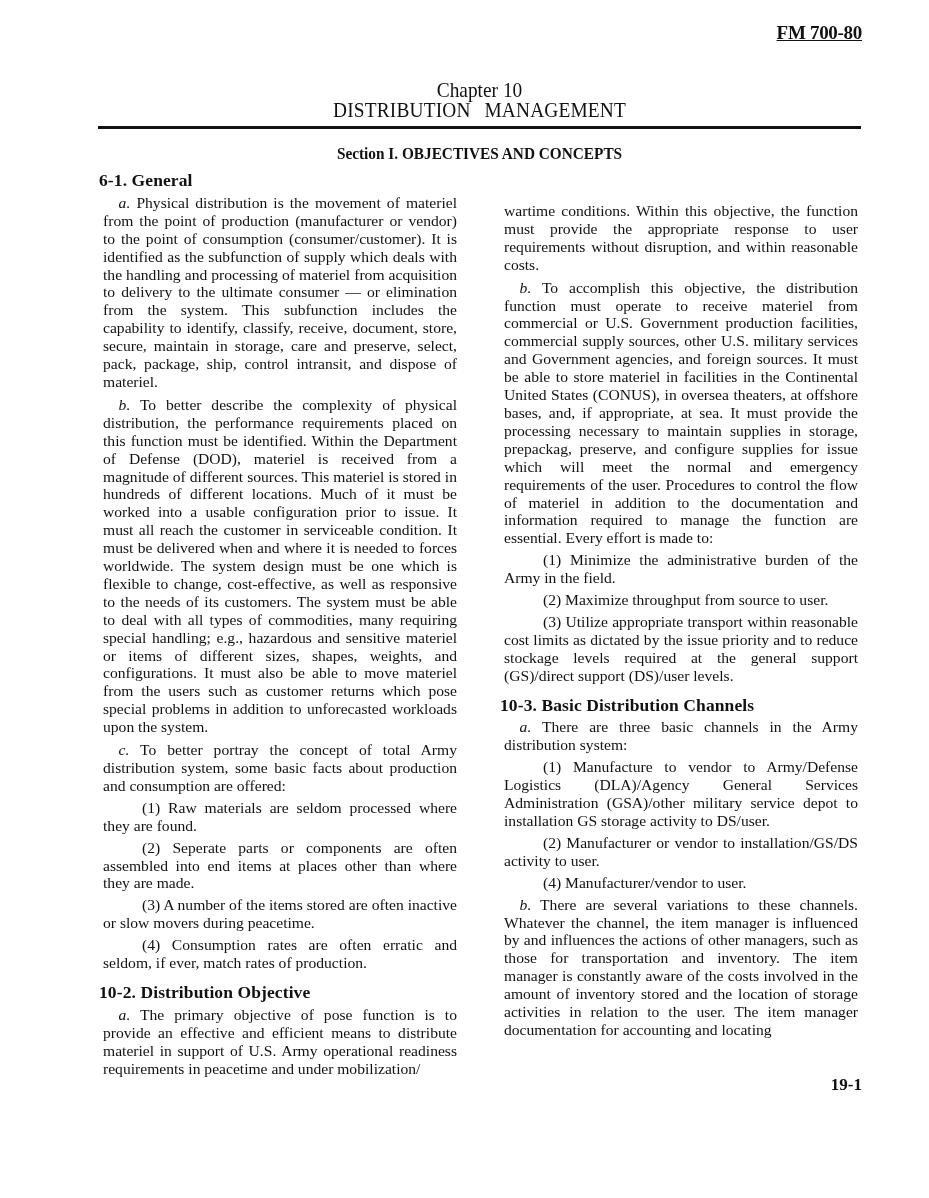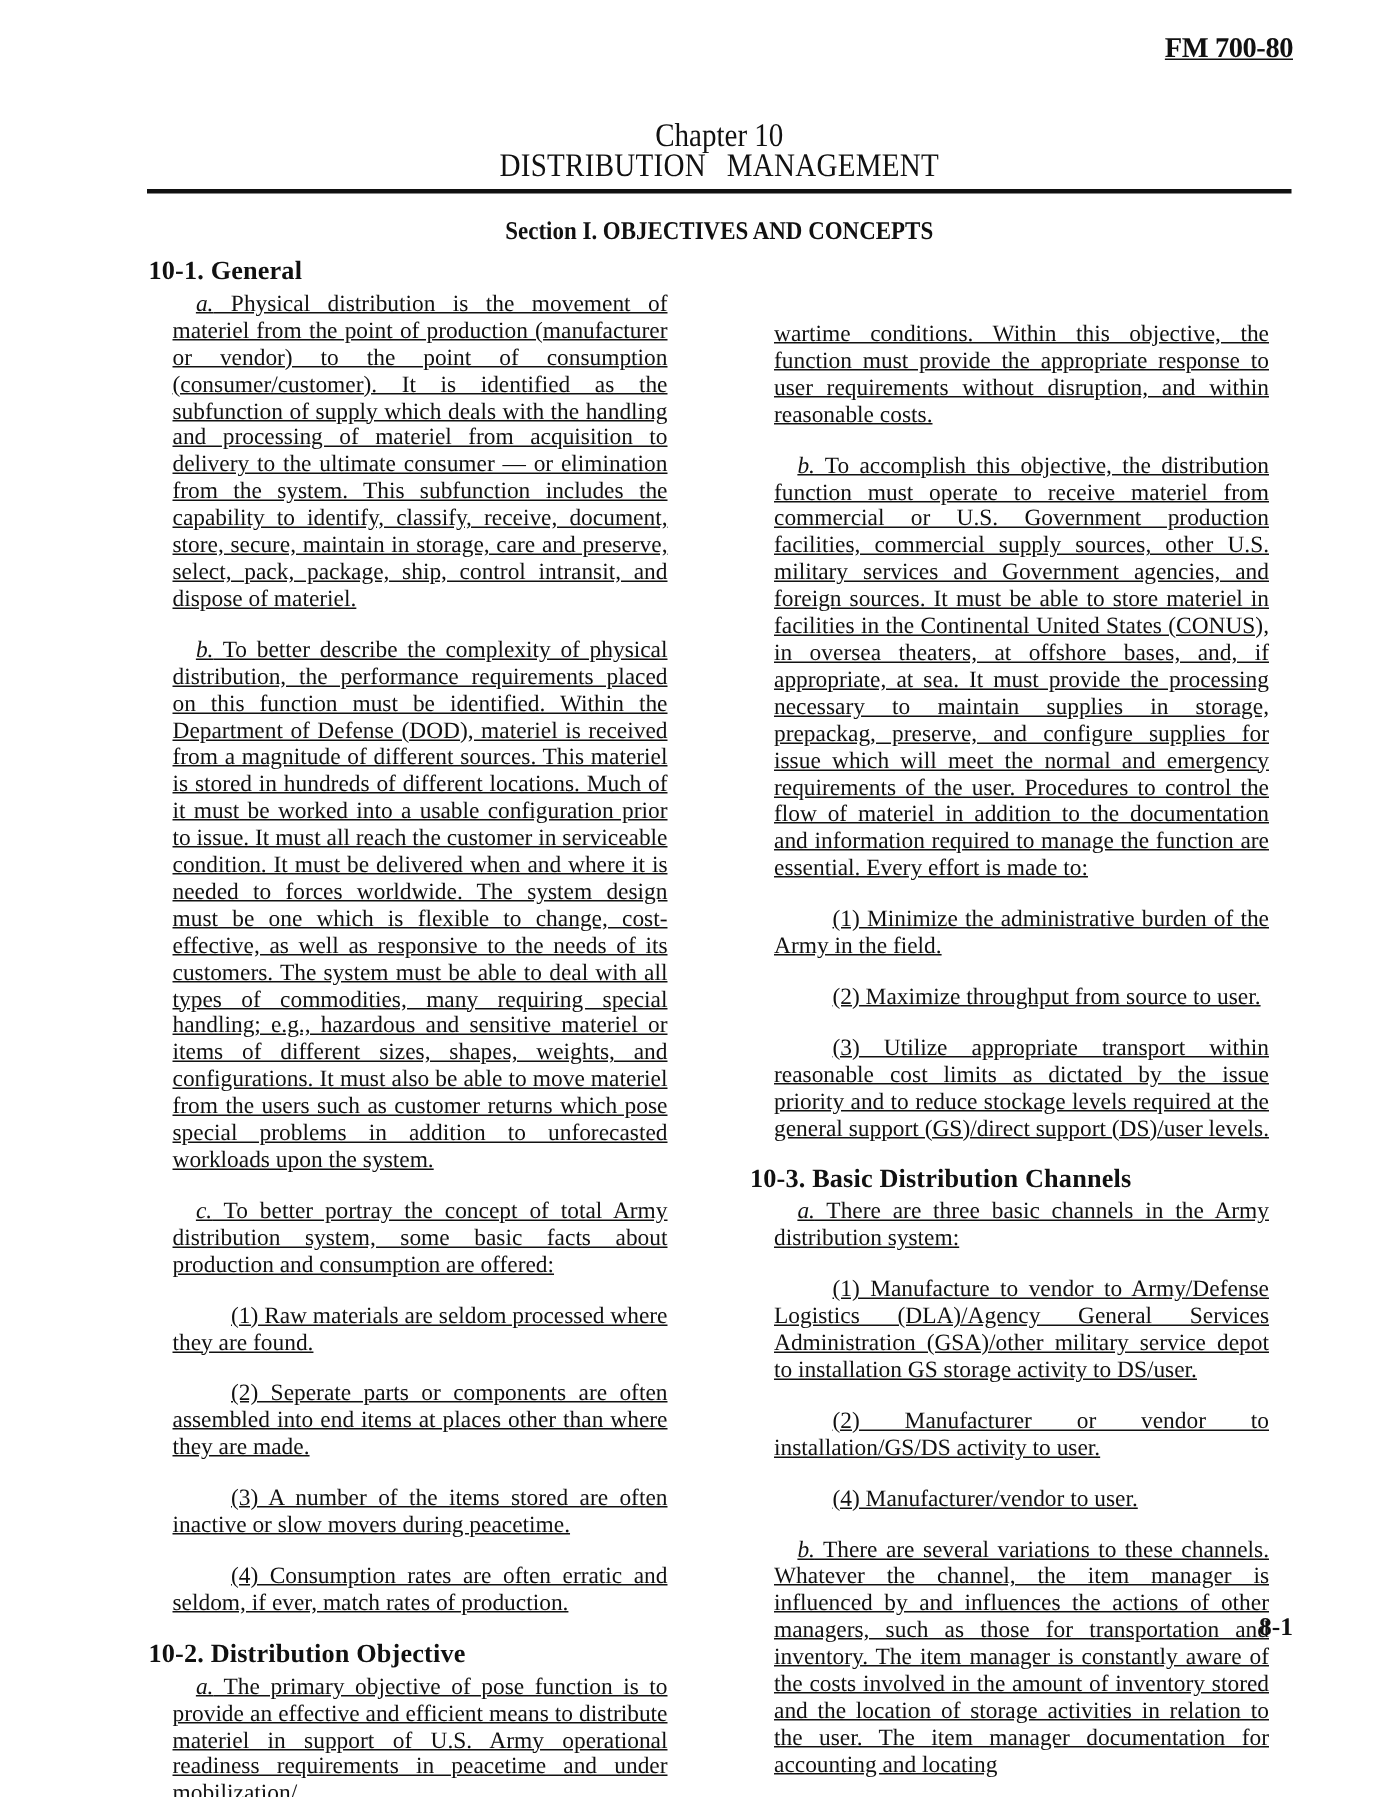--- a/index.html
+++ b/index.html
@@ -23,21 +23,21 @@
   .section-title {
     position: absolute; left: 98px; width: 763px; top: 144px; text-align: center;
     font-size: 17px; font-weight: bold; transform: scaleX(0.9); transform-origin: center;
   }
   .col {
     position: absolute; top: 172px; width: 362px;
     font-size: 15.6px; line-height: 17.9px; text-align: justify;
   }
   .col-left { left: 99px; }
   .col-right { left: 500px; top: 198px; }
-  .col p { margin: 16px; text-decoration: underline; }
+  .col p { margin: 4px; }
   .col p.para { text-indent: 1em; margin-top: 5px; }
   .col p.para.first { margin-top: 0; }
   .col p.item { text-indent: 2.5em; }
   .col .lbl { font-style: italic; }
   .col h2 {
     margin: 12px 0 4px 0; font-size: 17.5px; font-weight: bold; text-align: left;
     letter-spacing: 0.1px;
   }
   .col h2.top { margin-top: 0; }
   .page-num {
@@ -52,21 +52,21 @@
 <div class="chapter-head">
   <span class="chap">Chapter 10</span>
   <span class="title">DISTRIBUTION MANAGEMENT</span>
 </div>
 
 <div class="rule"></div>
 
 <div class="section-title">Section I. OBJECTIVES AND CONCEPTS</div>
 
 <div class="col col-left">
-  <h2 class="top">10-1. General</h2>
+  <h2 class="top">6-1. General</h2>
   <p class="para first"><span class="lbl">a.</span><span> Physical distribution is the movement of materiel from the point of production (manufacturer or vendor) to the point of consumption (consumer/customer). It is identified as the subfunction of supply which deals with the handling and processing of materiel from acquisition to delivery to the ultimate consumer — or elimination from the system. This subfunction includes the capability to identify, classify, receive, document, store, secure, maintain in storage, care and preserve, select, pack, package, ship, control intransit, and dispose of materiel.</span></p>
   <p class="para"><span class="lbl">b.</span><span> To better describe the complexity of physical distribution, the performance requirements placed on this function must be identified. Within the Department of Defense (DOD), materiel is received from a magnitude of different sources. This materiel is stored in hundreds of different locations. Much of it must be worked into a usable configuration prior to issue. It must all reach the customer in serviceable condition. It must be delivered when and where it is needed to forces worldwide. The system design must be one which is flexible to change, cost-effective, as well as responsive to the needs of its customers. The system must be able to deal with all types of commodities, many requiring special handling; e.g., hazardous and sensitive materiel or items of different sizes, shapes, weights, and configurations. It must also be able to move materiel from the users such as customer returns which pose special problems in addition to unforecasted workloads upon the system.</span></p>
   <p class="para"><span class="lbl">c.</span><span> To better portray the concept of total Army distribution system, some basic facts about production and consumption are offered:</span></p>
   <p class="item">(1) Raw materials are seldom processed where they are found.</p>
   <p class="item">(2) Seperate parts or components are often assembled into end items at places other than where they are made.</p>
   <p class="item">(3) A number of the items stored are often inactive or slow movers during peacetime.</p>
   <p class="item">(4) Consumption rates are often erratic and seldom, if ever, match rates of production.</p>
   <h2>10-2. Distribution Objective</h2>
   <p class="para first"><span class="lbl">a.</span><span> The primary objective of pose function is to provide an effective and efficient means to distribute materiel in support of U.S. Army operational readiness requirements in peacetime and under mobilization/</span></p>
 </div>
@@ -78,13 +78,13 @@
   <p class="item">(2) Maximize throughput from source to user.</p>
   <p class="item">(3) Utilize appropriate transport within reasonable cost limits as dictated by the issue priority and to reduce stockage levels required at the general support (GS)/direct support (DS)/user levels.</p>
   <h2>10-3. Basic Distribution Channels</h2>
   <p class="para first"><span class="lbl">a.</span><span> There are three basic channels in the Army distribution system:</span></p>
   <p class="item">(1) Manufacture to vendor to Army/Defense Logistics (DLA)/Agency General Services Administration (GSA)/other military service depot to installation GS storage activity to DS/user.</p>
   <p class="item">(2) Manufacturer or vendor to installation/GS/DS activity to user.</p>
   <p class="item">(4) Manufacturer/vendor to user.</p>
   <p class="para first"><span class="lbl">b.</span><span> There are several variations to these channels. Whatever the channel, the item manager is influenced by and influences the actions of other managers, such as those for transportation and inventory. The item manager is constantly aware of the costs involved in the amount of inventory stored and the location of storage activities in relation to the user. The item manager documentation for accounting and locating</span></p>
 </div>
 
-<div class="page-num">8-1</div>
+<div class="page-num">19-1</div>
 
 </body></html>

